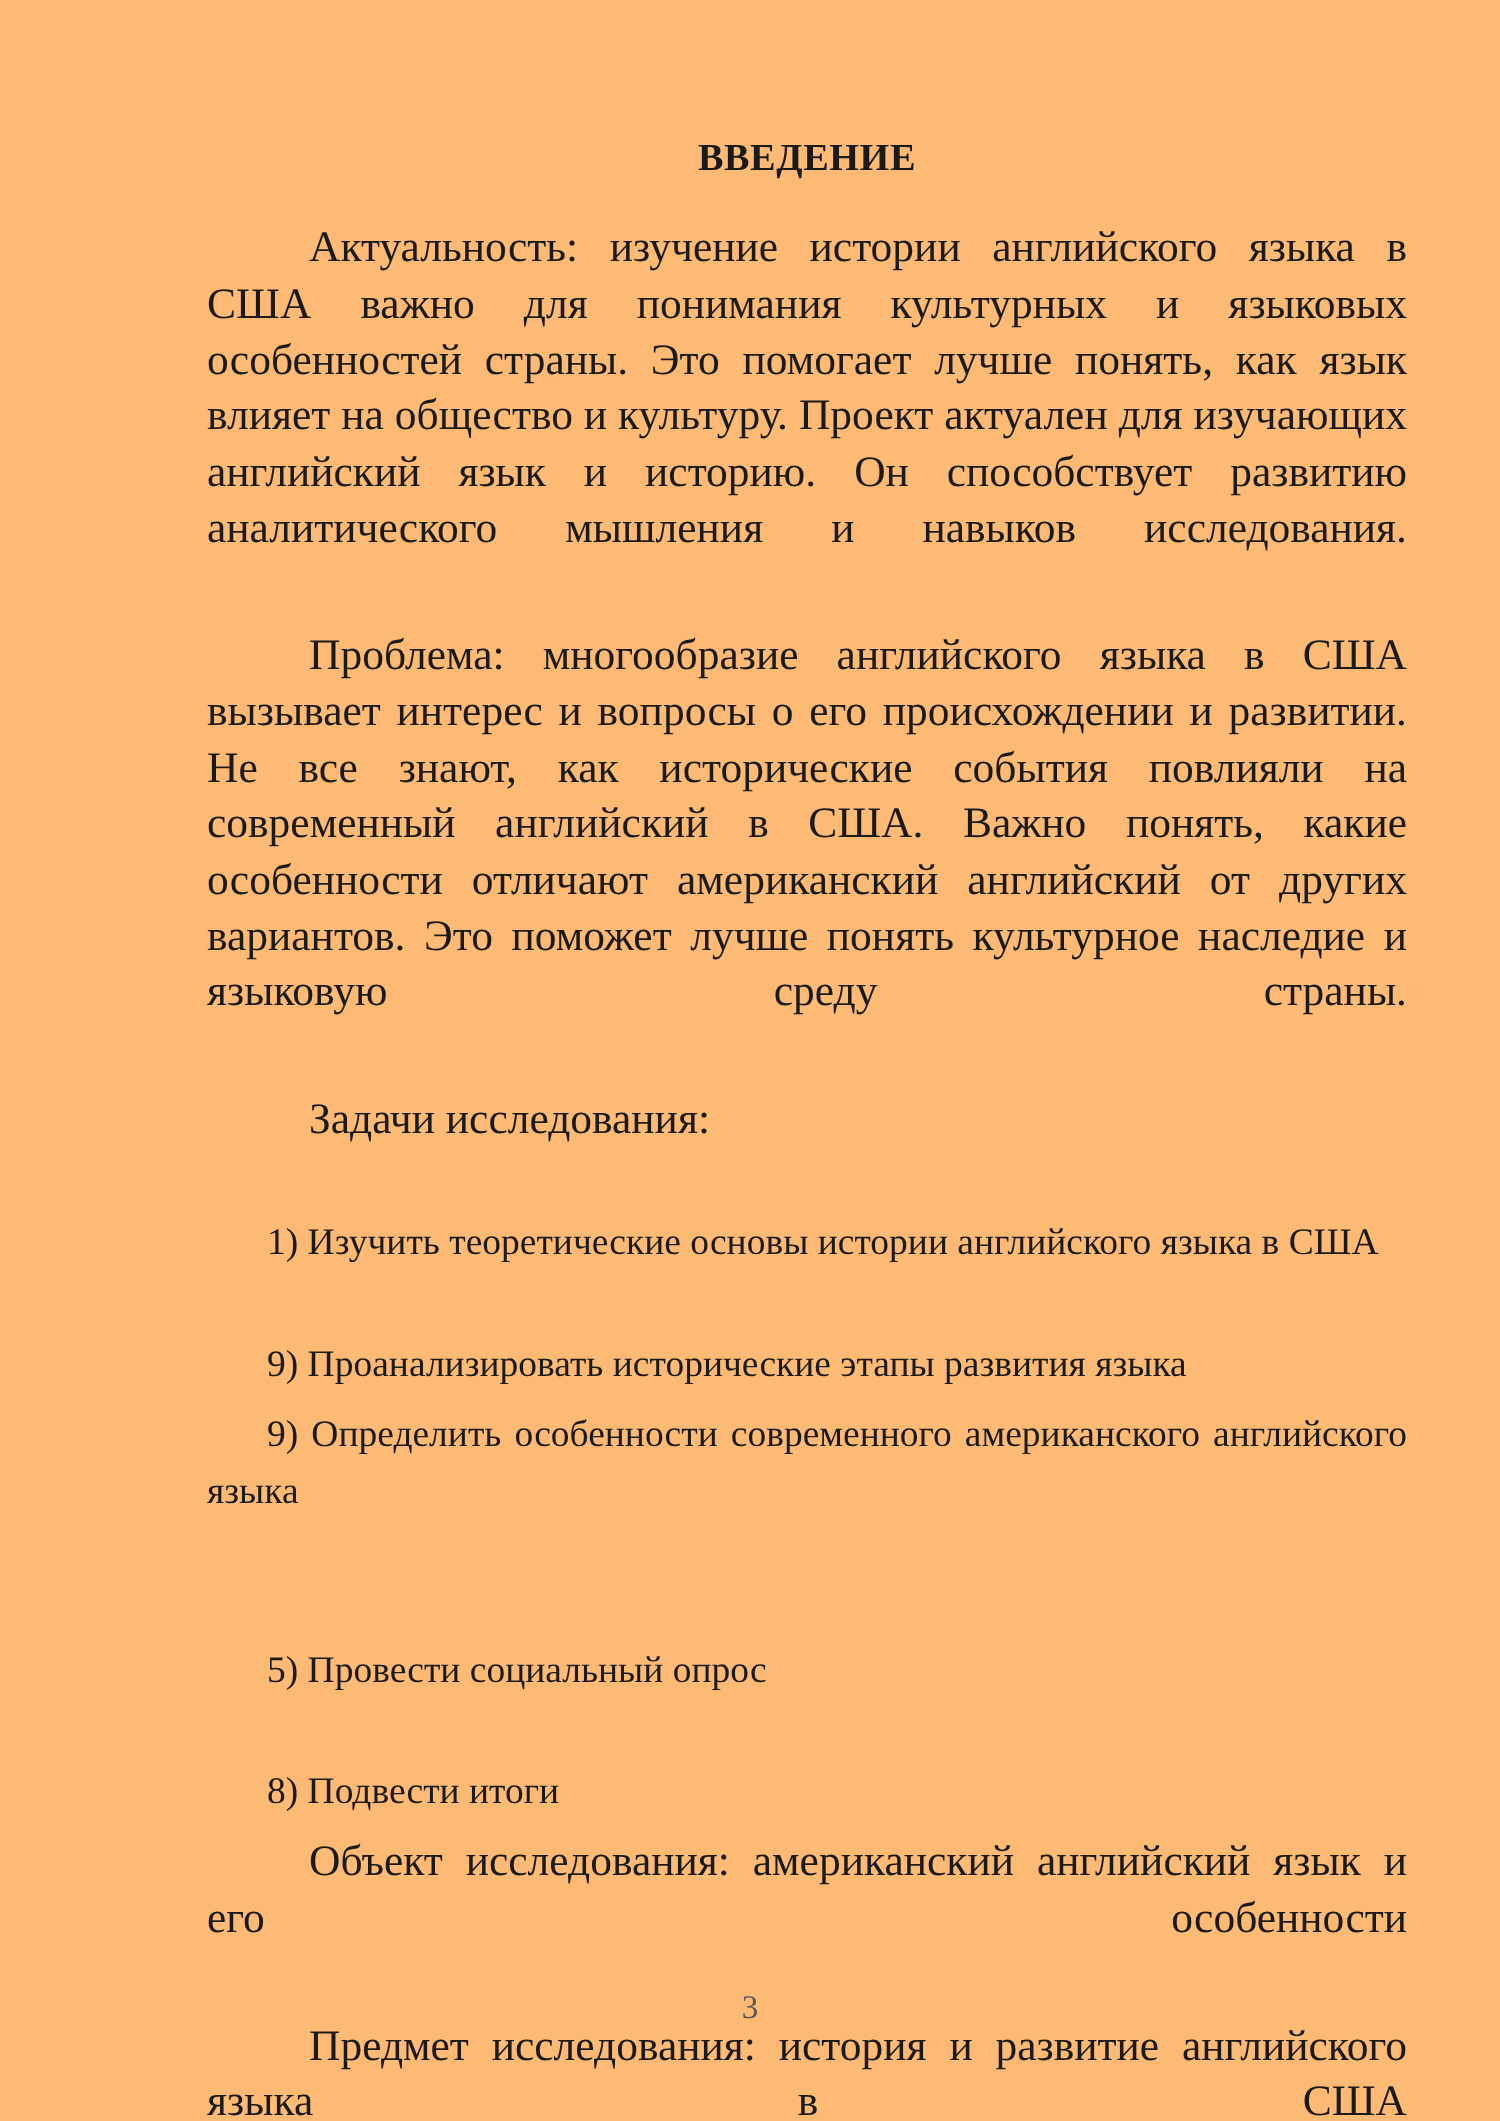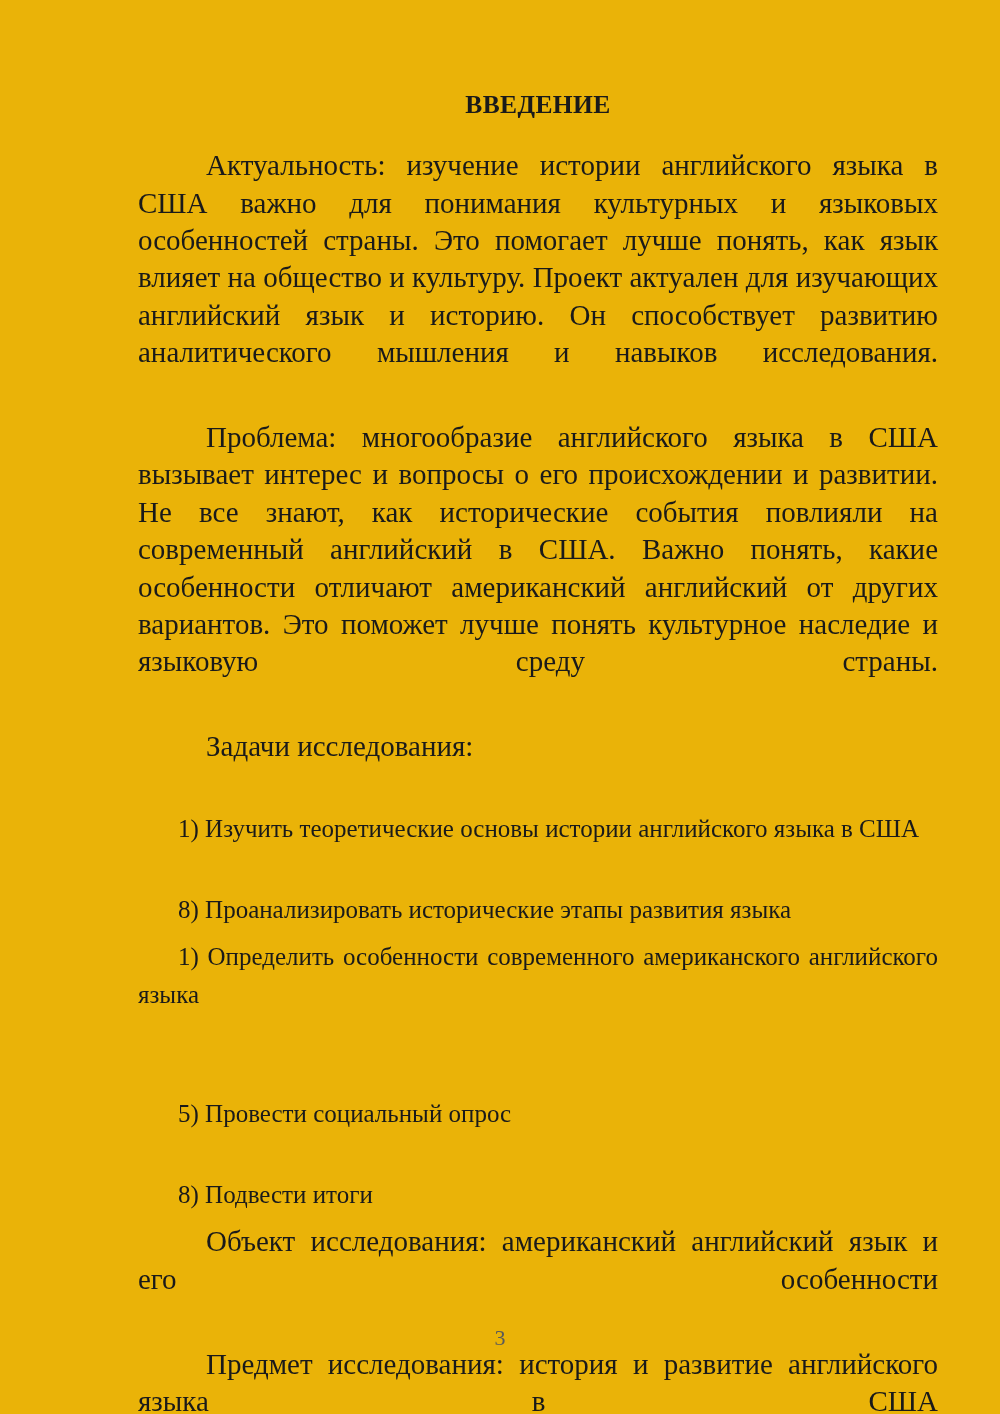--- a/index.html
+++ b/index.html
@@ -14,21 +14,21 @@
     position: relative;
     overflow: hidden;
     font-family: "Liberation Serif", "DejaVu Serif", serif;
     color: #1a1a1a;
     -webkit-font-smoothing: antialiased;
   }
 
   .page {
     position: absolute;
     inset: 0;
-    background: #eab308;
+    background: #fdba74;
   }
 
   
   .content {
     position: absolute;
     left: 138px;
     top: 88px;
     width: 800px;
   }
 
@@ -104,23 +104,23 @@
 
     <p class="para">Актуальность: изучение истории английского языка в США важно для понимания культурных и языковых особенностей страны. Это помогает лучше понять, как язык влияет на общество и культуру. Проект актуален для изучающих английский язык и историю. Он способствует развитию аналитического мышления и навыков исследования.</p>
 
     <p class="para">Проблема: многообразие английского языка в США вызывает интерес и вопросы о его происхождении и развитии. Не все знают, как исторические события повлияли на современный английский в США. Важно понять, какие особенности отличают американский английский от других вариантов. Это поможет лучше понять культурное наследие и языковую среду страны.</p>
 
 
     <p class="para no-justify">Задачи исследования:</p>
 
     <p class="list-item short">1) Изучить теоретические основы истории английского языка в США</p>
 
-    <p class="list-item short">8) Проанализировать исторические этапы развития языка</p>
+    <p class="list-item short">9) Проанализировать исторические этапы развития языка</p>
 
-    <p class="list-item">1) Определить особенности современного американского английского языка</p>
+    <p class="list-item">9) Определить особенности современного американского английского языка</p>
 
     <p class="list-item short">5) Провести социальный опрос</p>
 
     <p class="list-item short">8) Подвести итоги</p>
 
     <p class="para">Объект исследования: американский английский язык и его особенности</p>
 
     <p class="para">Предмет исследования: история и развитие английского языка в США</p>
 
   </div>

